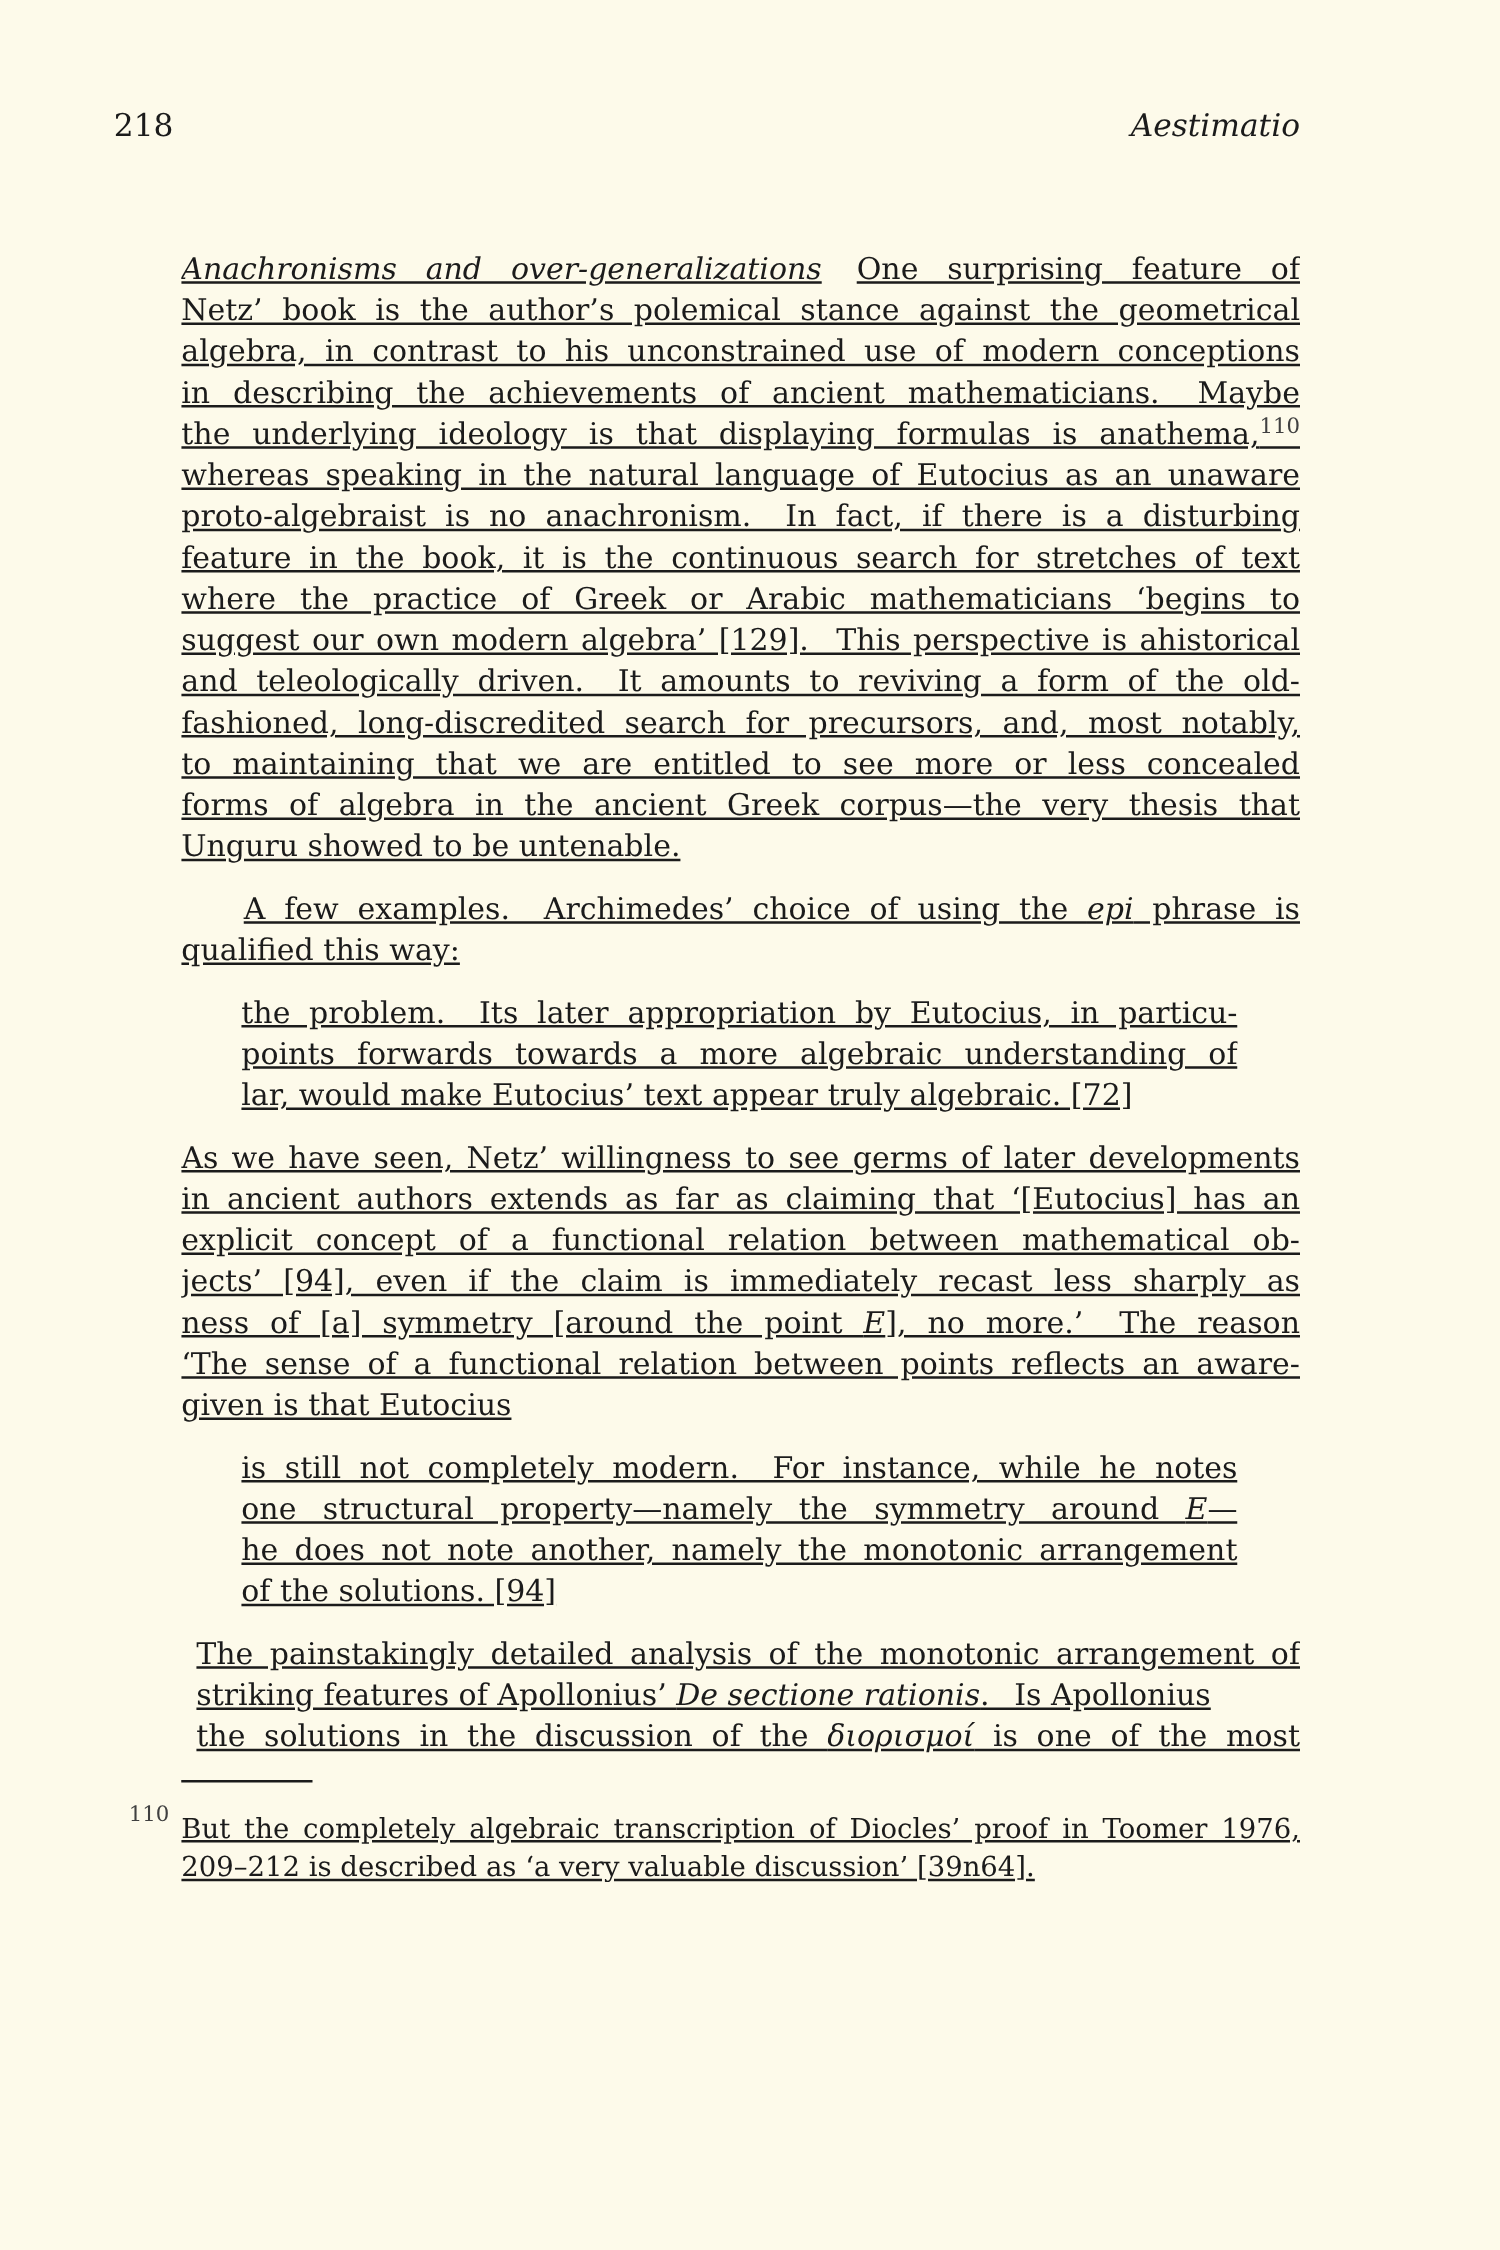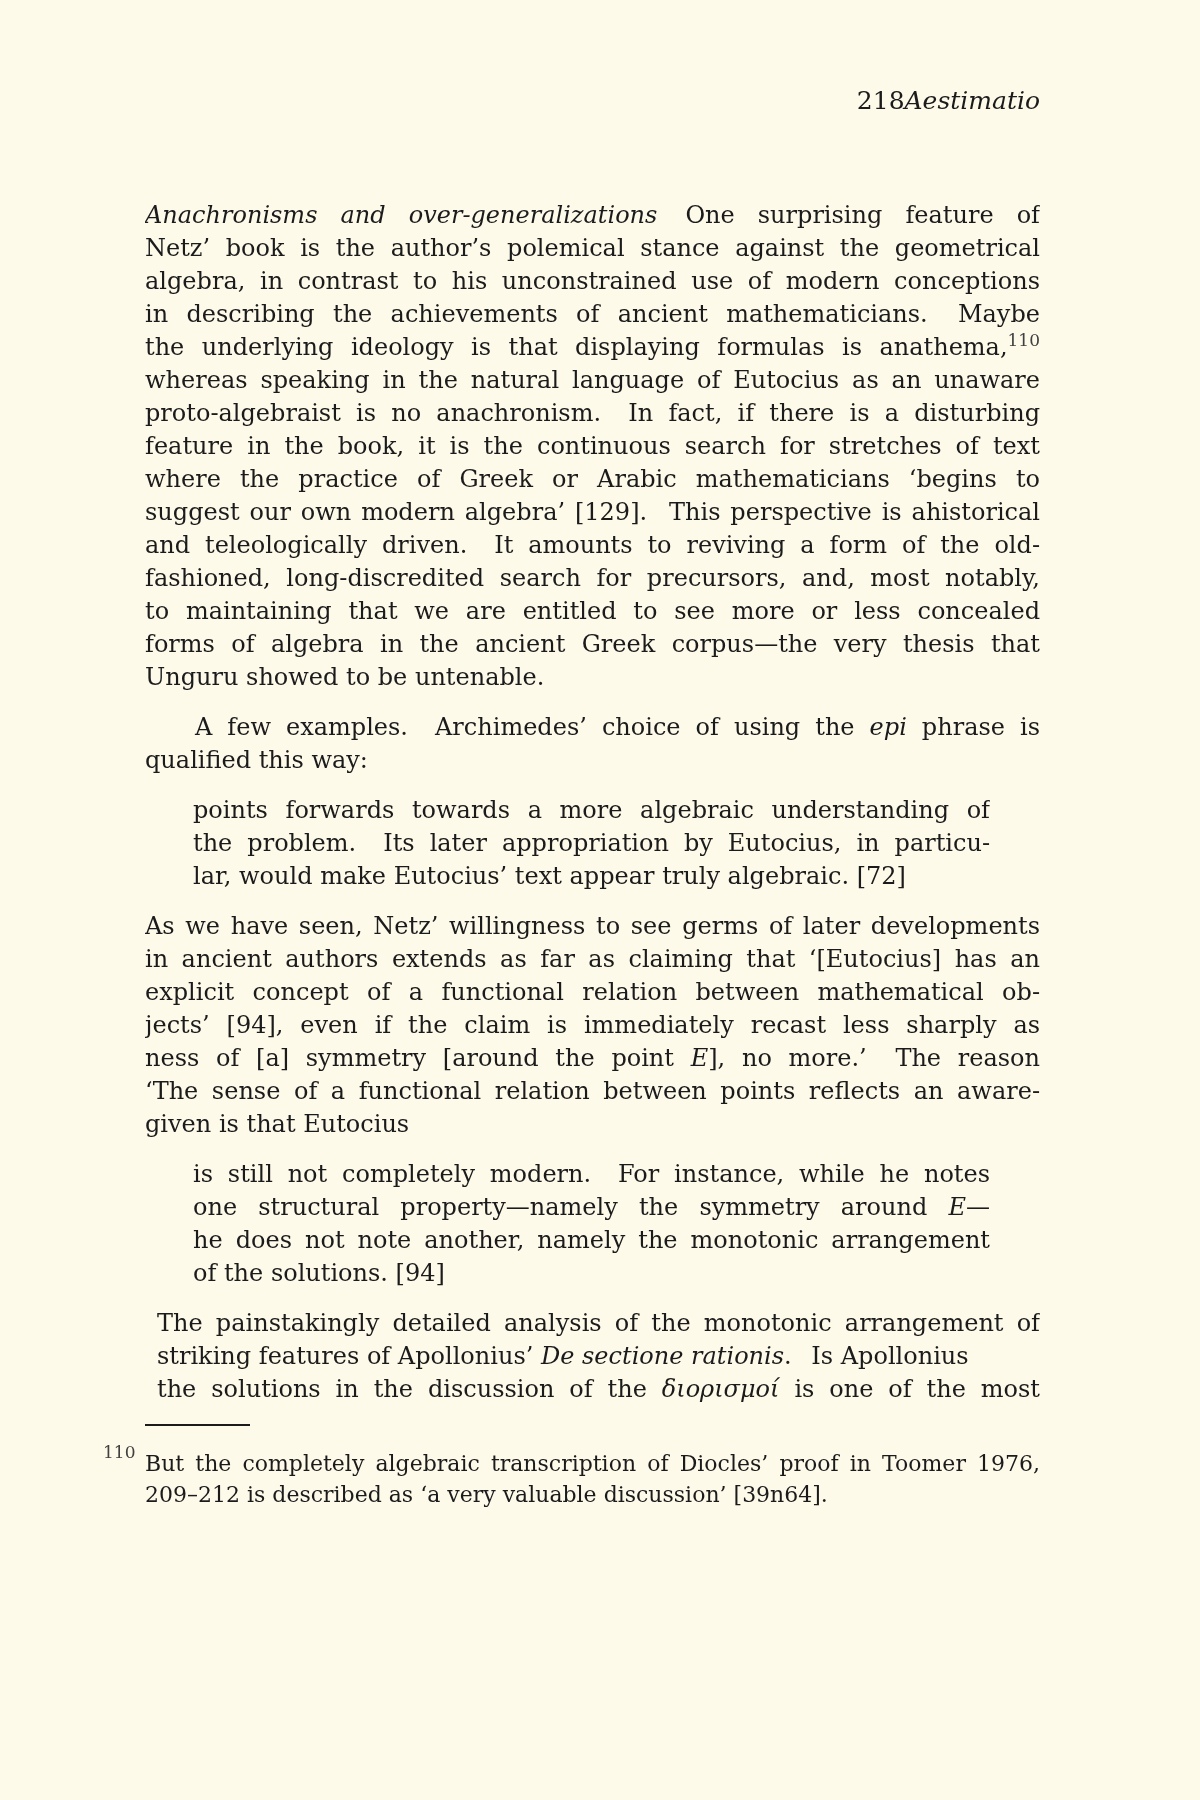--- a/index.html
+++ b/index.html
@@ -7,40 +7,41 @@
     position: relative;
     width: 1200px;
     height: 1800px;
     background: #fdfaea;
     color: #1b1b1b;
     font-family: "DejaVu Serif", "Liberation Serif", serif;
     overflow: hidden;
   }
   .page-header {
     display: flex;
-    justify-content: flex-end;
+    justify-content: space-between;
     align-items: baseline;
     margin: 0 160px 0 91px;
     padding-top: 84px;
     font-size: 25px;
     line-height: 33px;
   }
   .journal-title { font-style: italic; }
   main.article-body {
     width: 895px;
     margin: 82px 160px 0 145px;
     font-size: 24px;
   }
   .block { margin: 0 0 17px 0; }
   .block:last-child { margin-bottom: 0; margin-left: 12px; }
   .block.quote { margin-left: 48px; margin-right: 50px; }
   .line {
     height: 33px;
     line-height: 33px;
     overflow: hidden;
+    text-decoration: underline;
   }
   .line.j { text-align: justify; }
   .line.j::after { content: ""; display: inline-block; width: 100%; height: 0; }
   .line.indent { text-indent: 50px; }
   .it { font-style: italic; }
   .qgap { display: inline-block; width: 28px; }
   sup.fnref {
     font-size: 17px;
     line-height: 0;
     vertical-align: 9px;
@@ -97,22 +98,22 @@
         <div class="line j"><span>fashioned, long-discredited search for precursors, and, most notably,</span></div>
         <div class="line j"><span>to maintaining that we are entitled to see more or less concealed</span></div>
         <div class="line j"><span>forms of algebra in the ancient Greek corpus—the very thesis that</span></div>
         <div class="line"><span>Unguru showed to be untenable.</span></div>
       </div>
       <div class="block paragraph">
         <div class="line j indent"><span>A few examples.  Archimedes’ choice of using the </span><span class="it">epi</span><span> phrase is</span></div>
         <div class="line"><span>qualified this way:</span></div>
       </div>
       <div class="block quote">
+        <div class="line j"><span>the problem.  Its later appropriation by Eutocius, in particu-</span></div>
         <div class="line j"><span>points forwards towards a more algebraic understanding of</span></div>
-        <div class="line j"><span>the problem.  Its later appropriation by Eutocius, in particu-</span></div>
         <div class="line"><span>lar, would make Eutocius’ text appear truly algebraic. [72]</span></div>
       </div>
       <div class="block paragraph">
         <div class="line j"><span>As we have seen, Netz’ willingness to see germs of later developments</span></div>
         <div class="line j"><span>in ancient authors extends as far as claiming that ‘[Eutocius] has an</span></div>
         <div class="line j"><span>explicit concept of a functional relation between mathematical ob-</span></div>
         <div class="line j"><span>jects’ [94], even if the claim is immediately recast less sharply as</span></div>
         <div class="line j"><span>ness of [a] symmetry [around the point </span><span class="it">E</span><span>], no more.’  The reason</span></div>
         <div class="line j"><span>‘The sense of a functional relation between points reflects an aware-</span></div>
         <div class="line"><span>given is that Eutocius</span></div>

